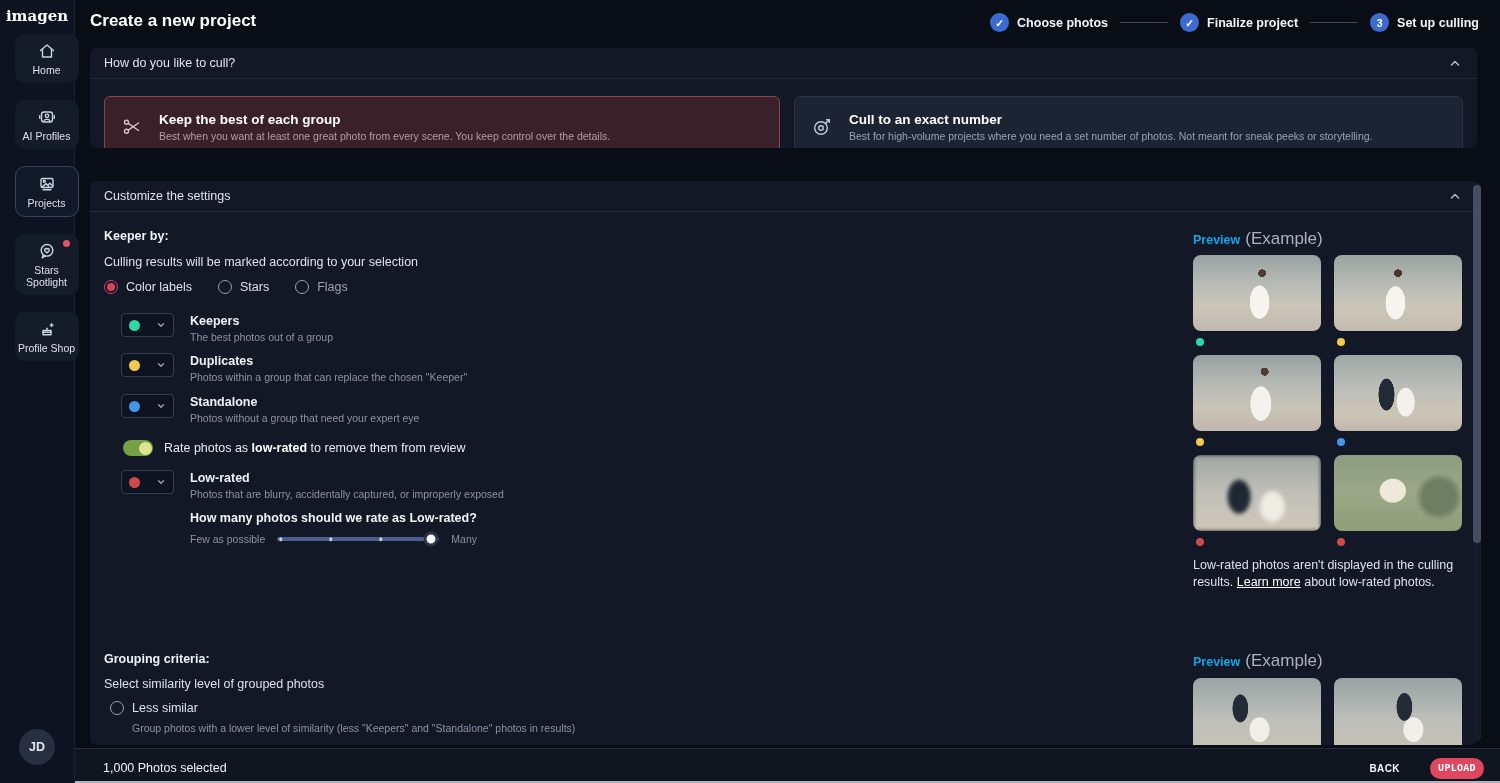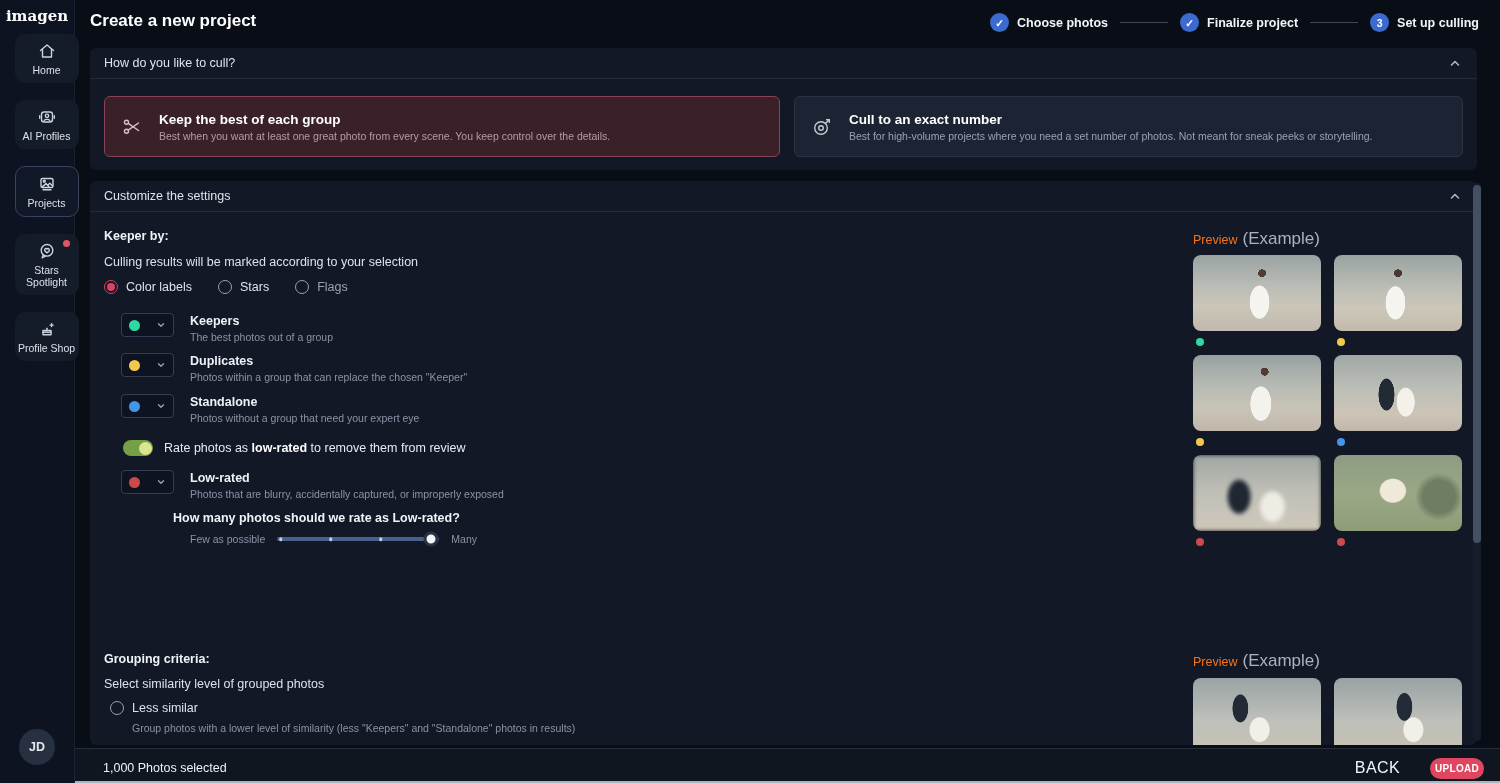--- a/index.html
+++ b/index.html
@@ -62,21 +62,21 @@
 .toggle::after{content:"";position:absolute;right:1.5px;top:1.5px;width:13px;height:13px;border-radius:50%;background:#dce690}
 .toggle-label{font-size:12.5px;color:#e6eaf2}
 .toggle-label b{font-weight:700;color:#fff}
 .slider-row{display:flex;align-items:center;gap:12px}
 .slider-track{position:relative;width:162px;height:4px;border-radius:2px;background:#49608c;cursor:pointer}
 .slider-dot{position:absolute;top:50%;transform:translate(-50%,-50%);width:3.5px;height:3.5px;border-radius:50%;background:#c6cfdd}
 .slider-handle{position:absolute;top:50%;transform:translate(-50%,-50%);width:15px;height:15px;border-radius:50%;background:#f2f4f7;border:3px solid #2b3242;cursor:grab}
 
 
 .preview-title{display:flex;align-items:baseline;gap:5px}
-.preview-title .t{font-size:12.5px;font-weight:400;color:#f97316}
+.preview-title .t{font-size:12.5px;font-weight:700;color:#0ea5e9}
 .preview-title .s{font-size:17px;color:#aab2c2}
 .pgrid{display:flex;flex-direction:column;gap:9px}
 .prow{display:flex;gap:13px}
 .pcell{display:flex;flex-direction:column}
 .ph{width:128px;height:76px;border-radius:8px;overflow:hidden;background:#222;cursor:default}
 .ph-fill{width:100%;height:100%}
 .pdot{width:8px;height:8px;border-radius:50%;margin:7px 0 0 3px}
 .ph-bride1 .ph-fill{background:radial-gradient(circle 4px at 54% 24%,#503c33 97%,transparent),radial-gradient(ellipse 16px 27px at 52% 62%,#f6f4ee 60%,rgba(246,244,238,0) 63%),linear-gradient(180deg,#99a2a2 0%,#b9bcb6 40%,#cbc6b8 68%,#c1b8ae 100%)}
 .ph-bride2 .ph-fill{background:radial-gradient(circle 4px at 50% 24%,#4a382f 97%,transparent),radial-gradient(ellipse 16px 27px at 48% 63%,#f6f4ee 60%,rgba(246,244,238,0) 63%),linear-gradient(180deg,#9aa3a1 0%,#babdb5 42%,#ccc7b9 70%,#c3baae 100%)}
 .ph-bride3 .ph-fill{background:radial-gradient(circle 4px at 56% 22%,#503c33 97%,transparent),radial-gradient(ellipse 17px 28px at 53% 64%,#f4f2ec 60%,rgba(244,242,236,0) 63%),linear-gradient(180deg,#97a0a0 0%,#b7bab4 40%,#c9c4b6 70%,#c0b7ab 100%)}
@@ -88,22 +88,22 @@
 .note{font-size:12.5px;color:#dce2ec;line-height:1.38;width:286px}
 .note a{color:#fff;text-decoration:underline;cursor:pointer}
 
 
 .scrollbar{position:absolute;left:1473px;top:183px;width:8px;height:558px;border-radius:4px;background:#151c2a}
 .scroll-thumb{position:absolute;left:0;top:2px;width:8px;height:358px;border-radius:4px;background:#454f63;cursor:grab}
 
 
 .footer{position:absolute;left:75px;top:748px;width:1425px;height:39px;background:#10161f;border-top:1px solid #262e3d;display:flex;align-items:center;padding:0 16px 0 28px}
 .footer-status{font-size:12.5px;color:#eef1f6}
-.back-btn{margin-left:auto;font-size:16px;font-weight:400;letter-spacing:.4px;color:#f2f5f9;background:none;border:none;cursor:pointer;font-family:inherit;padding:4px 8px}
-.upload-btn{margin-left:22px;width:54px;height:21px;border-radius:11px;background:#e0465f;color:#fff;font-size:10px;font-weight:700;letter-spacing:.3px;border:none;cursor:pointer;font-family:Liberation Sans, sans-serif}
+.back-btn{margin-left:auto;font-size:10px;font-weight:700;letter-spacing:.4px;color:#f2f5f9;background:none;border:none;cursor:pointer;font-family:inherit;padding:4px 8px}
+.upload-btn{margin-left:22px;width:54px;height:21px;border-radius:11px;background:#e0465f;color:#fff;font-size:10px;font-weight:700;letter-spacing:.3px;border:none;cursor:pointer;font-family:Liberation Mono, monospace}
 .bottom-strip{position:absolute;left:75px;top:781px;width:1425px;height:2px;background:#aeb3bd}
 </style>
 </head>
 <body>
 
 <div class="stage">
 
   <div class="sidebar">
     <span class="logo">imagen</span>
     <div class="nav">
@@ -166,21 +166,21 @@
       <span class="step-circle">✓</span>
       <span class="step-label">Finalize project</span>
     </div>
     <span class="step-line"></span>
     <div class="step">
       <span class="step-circle">3</span>
       <span class="step-label">Set up culling</span>
     </div>
   </div>
 
-  <div class="panel" style="left:90px;top:48px;width:1387px;height:122px">
+  <div class="panel" style="left:90px;top:48px;width:1387px;height:100px">
     <div class="panel-head">
       <span class="panel-title">How do you like to cull?</span>
       <svg class="chev-up" viewBox="0 0 16 16">
           <polyline points="4.5,10 8,6.5 11.5,10"></polyline>
         </svg>
     </div>
     <div class="cull-card selected" style="left:14px;width:676px">
       <svg class="icon22" viewBox="0 0 22 22" style="stroke:#d9c2c8">
           <circle cx="5.5" cy="6.2" r="2"></circle>
           <circle cx="5.5" cy="15.3" r="2"></circle>
@@ -280,21 +280,21 @@
         <svg class="chev-dn" viewBox="0 0 10 10">
             <polyline points="2.5,3.8 5,6.3 7.5,3.8"></polyline>
           </svg>
       </div>
       <div class="cat-text">
         <div class="cat-name">Low-rated</div>
         <div class="cat-desc">Photos that are blurry, accidentally captured, or improperly exposed</div>
       </div>
     </div>
 
-    <div class="abs lbl-bold" style="left:83px;top:330px">How many photos should we rate as Low-rated?</div>
+    <div class="abs lbl-bold" style="left:100px;top:330px">How many photos should we rate as Low-rated?</div>
 
     <div class="abs slider-row" style="left:100px;top:352px">
       <span class="lbl-muted">Few as possible</span>
       <div class="slider-track">
         <span class="slider-dot" style="left:2%"></span>
         <span class="slider-dot" style="left:33%"></span>
         <span class="slider-dot" style="left:64%"></span>
         <span class="slider-handle" style="left: 95%;"></span>
       </div>
       <span class="lbl-muted">Many</span>
@@ -349,20 +349,23 @@
           <span class="pdot" style="background: rgb(204, 74, 74);"></span>
         </div>
         <div class="pcell">
           <div class="ph ph-bouquet">
               <div class="ph-fill"></div>
             </div>
           <span class="pdot" style="background: rgb(204, 74, 74);"></span>
         </div>
       </div>
     </div>
+    <div class="abs note" style="left:1103px;top:376px">
+      <span>Low-rated photos aren't displayed in the culling results. </span><a>Learn more</a><span> about low-rated photos.</span>
+    </div>
 
     <div class="abs preview-title" style="left:1103px;top:470px">
       <span class="t">Preview</span>
       <span class="s">(Example)</span>
     </div>
     <div class="abs prow" style="left:1103px;top:497px">
       <div class="ph ph-dance1">
           <div class="ph-fill"></div>
         </div>
       <div class="ph ph-dance2">

